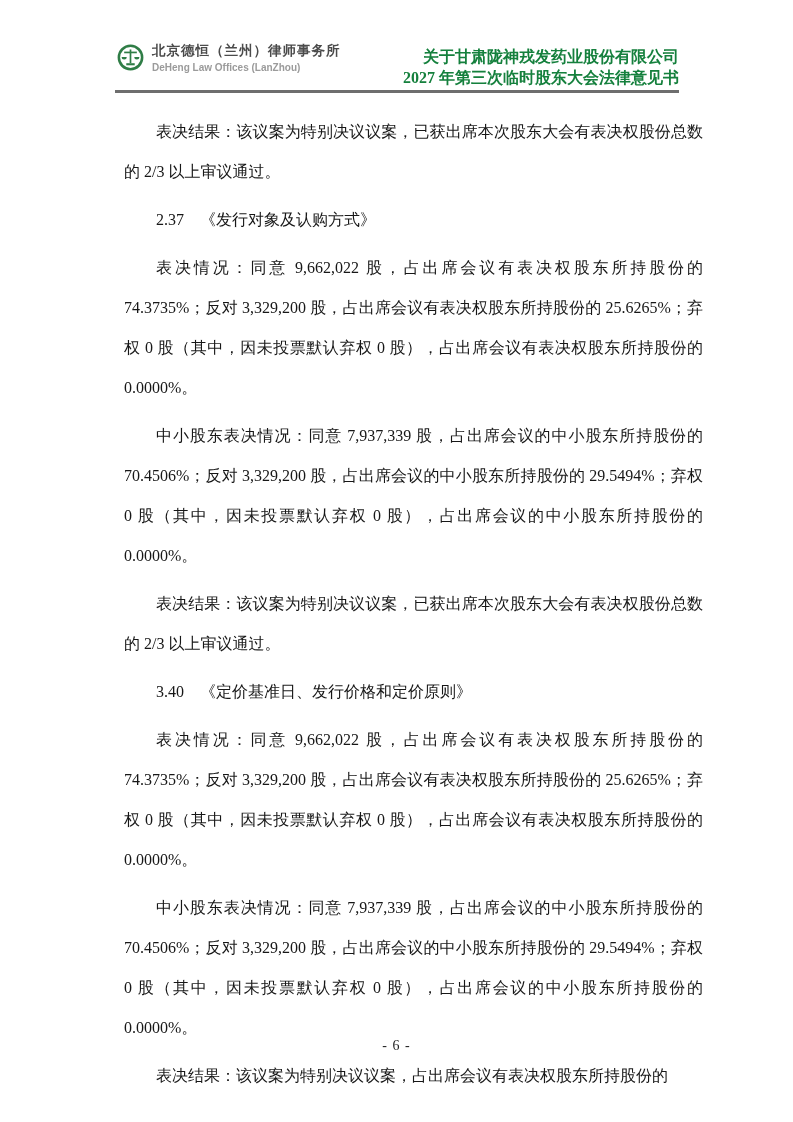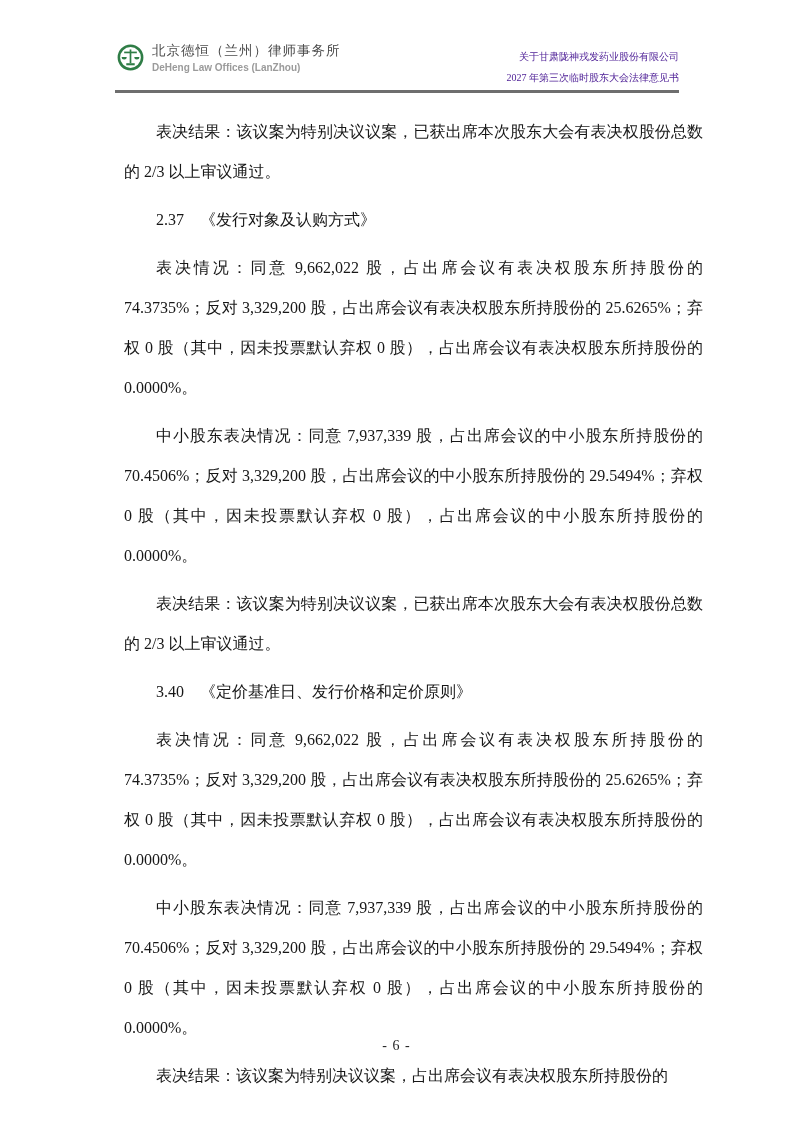--- a/index.html
+++ b/index.html
@@ -13,33 +13,34 @@
   }
   
   .header-left{
     position:absolute;left:117px;top:43px;
     display:flex;align-items:flex-start;gap:8px;
   }
   .logo{width:27px;height:27px;flex:0 0 auto;margin-top:1px;}
   .firm-text{display:flex;flex-direction:column;}
   .firm-cn{
     font-family:"Liberation Sans","DejaVu Sans",sans-serif;
-    font-size:13.5px;font-weight:400;color:#4b4b4b;
+    font-size:13.5px;font-weight:700;color:#4b4b4b;
     letter-spacing:1px;line-height:16px;
   }
   .firm-en{
     font-family:"Liberation Sans","DejaVu Sans",sans-serif;
     font-size:10px;font-weight:700;color:#9b9b9b;
     line-height:13px;margin-top:2px;
   }
   .header-right{
     position:absolute;right:114px;top:46px;
     text-align:right;
-    font-size:10px;color:#4c1d95;line-height:21px;
+    font-size:16px;color:#15803d;line-height:21px;
     white-space:nowrap;
+    font-weight:bold;
   }
   .header-rule{
     position:absolute;left:115px;right:114px;top:90px;
     height:3px;background:#6e6e6e;
   }
   
   .content{
     position:absolute;left:112px;right:90px;top:112px;
     font-size:16px;line-height:40px;
     text-align:justify;text-justify:inter-character;

